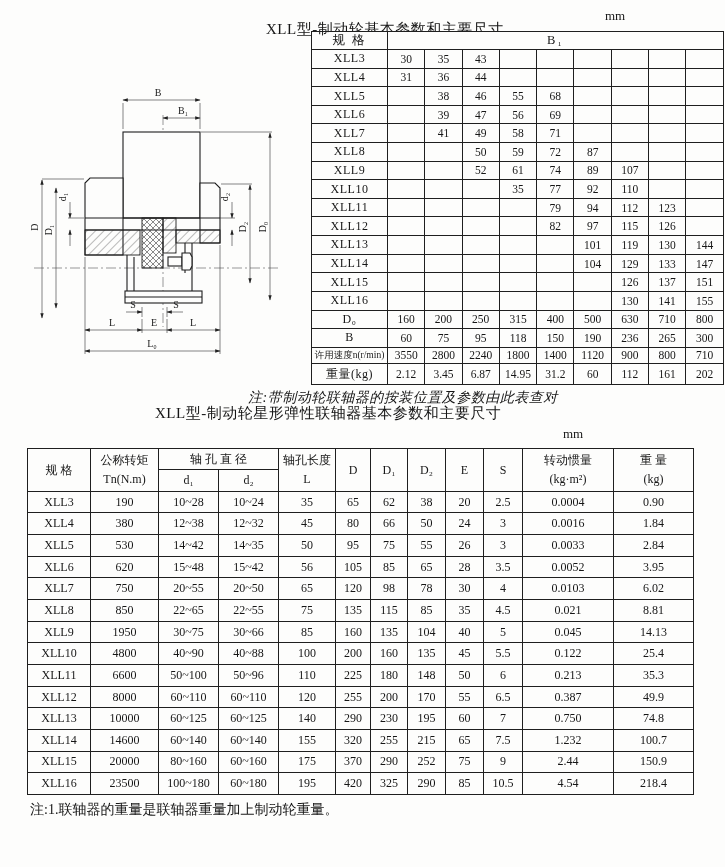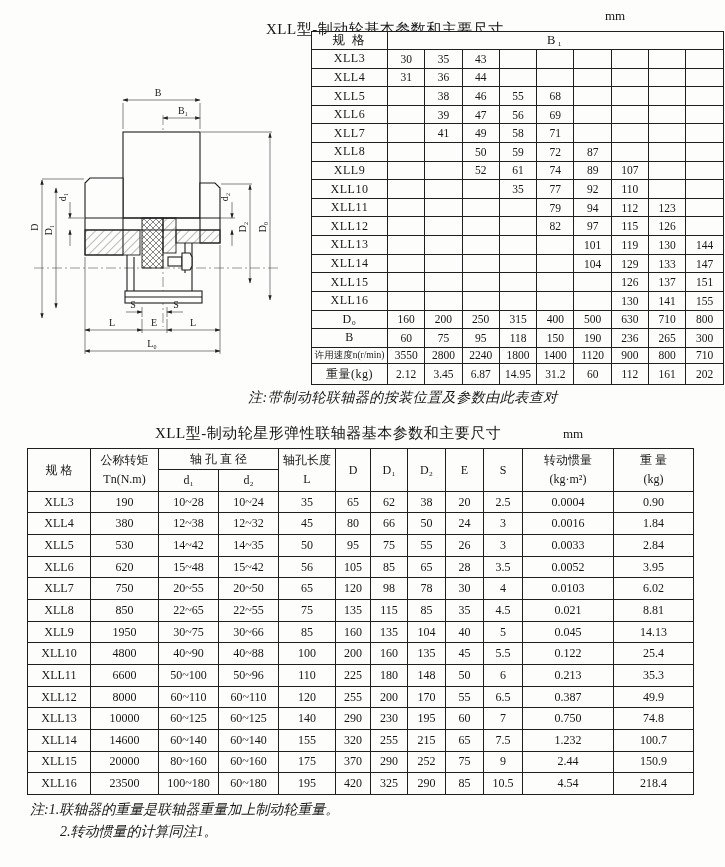--- a/index.html
+++ b/index.html
@@ -21,21 +21,21 @@
   .table1 th{font-size:12.5px;letter-spacing:2px;}
   .table1 td.rowlabel{font-size:12px;letter-spacing:0.5px;}
   .table1 td.rowlabel.tight{font-size:9.5px;letter-spacing:0;margin-left:40px;}
   
   .table2{width:666px;height:347px;font-size:12px;border:1.5px solid #1b1b1b;}
   .table2 th{font-size:12px;line-height:1.7;}
   .table2 th .hline{line-height:1.6;}
   .table2 td{font-size:12px;}
   .note1{font-size:14px;letter-spacing:0.5px;white-space:nowrap;font-style:italic;}
   .footnotes{font-size:14px;line-height:22px;}
-  .footnotes .fn{white-space:nowrap;font-style:italic;}
+  .footnotes .fn{white-space:nowrap;}
   .footnotes .fn.indent{padding-left:30px;}
   
   svg text{font-family:"Liberation Serif","DejaVu Serif",serif;font-size:10px;fill:#222;}
   svg .thin{stroke:#333;stroke-width:0.6;fill:none;}
   svg .part{stroke:#1d1d1d;stroke-width:1.1;fill:#fdfdfc;}
   svg .pline{stroke:#1d1d1d;stroke-width:1.1;fill:none;}
   svg .cl{stroke:#555;stroke-width:0.6;stroke-dasharray:10 3 2 3;fill:none;}
 </style>
 </head>
 <body>
@@ -361,21 +361,21 @@
         <td>60</td>
         <td>112</td>
         <td>161</td>
         <td>202</td>
       </tr>
     </tbody>
 </table>
 
 <div class="abs note1" style="left:248px;top:389px;">注:带制动轮联轴器的按装位置及参数由此表查对</div>
 
-<div class="abs title" style="left:155px;top:424px;">XLL型-制动轮星形弹性联轴器基本参数和主要尺寸</div>
+<div class="abs title" style="left:155px;top:404px;">XLL型-制动轮星形弹性联轴器基本参数和主要尺寸</div>
 <div class="abs unit" style="left:563px;top:426px;">mm</div>
 
 <table class="table2 abs" style="left:27px;top:448px;">
   <colgroup>
     <col style="width:63px">
       <col style="width:68px">
       <col style="width:60px">
       <col style="width:60px">
     <col style="width:57px">
       <col style="width:35px">
@@ -612,14 +612,13 @@
         <td>85</td>
         <td>10.5</td>
         <td>4.54</td>
         <td>218.4</td>
       </tr>
     </tbody>
 </table>
 
 <div class="abs footnotes" style="left:30px;top:799px;">
   <div class="fn">注:1.联轴器的重量是联轴器重量加上制动轮重量。</div>
-  <div class="fn indent">2.转动惯量的计算同注1。</div>
 </div>
 
 </body></html>

